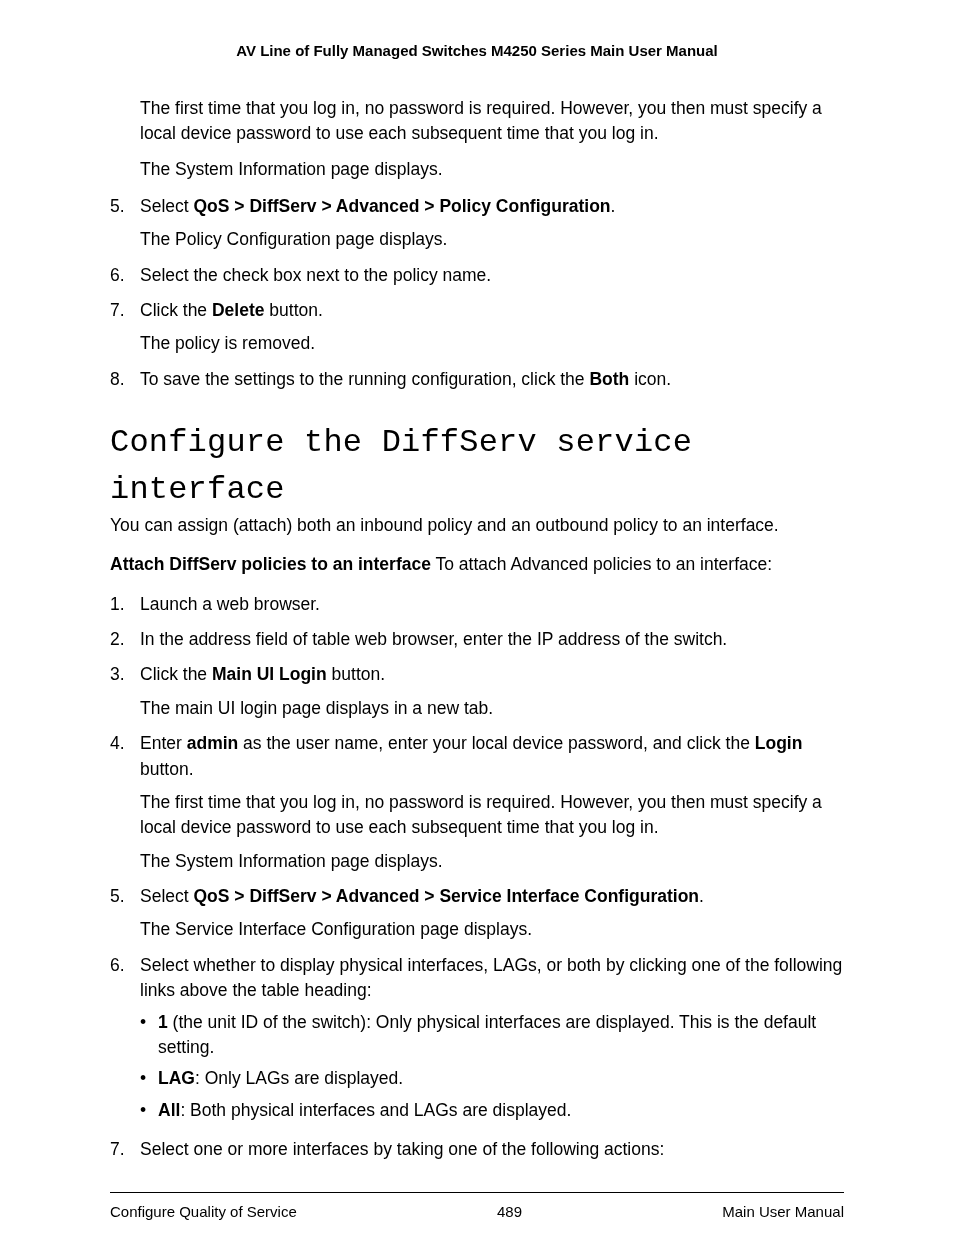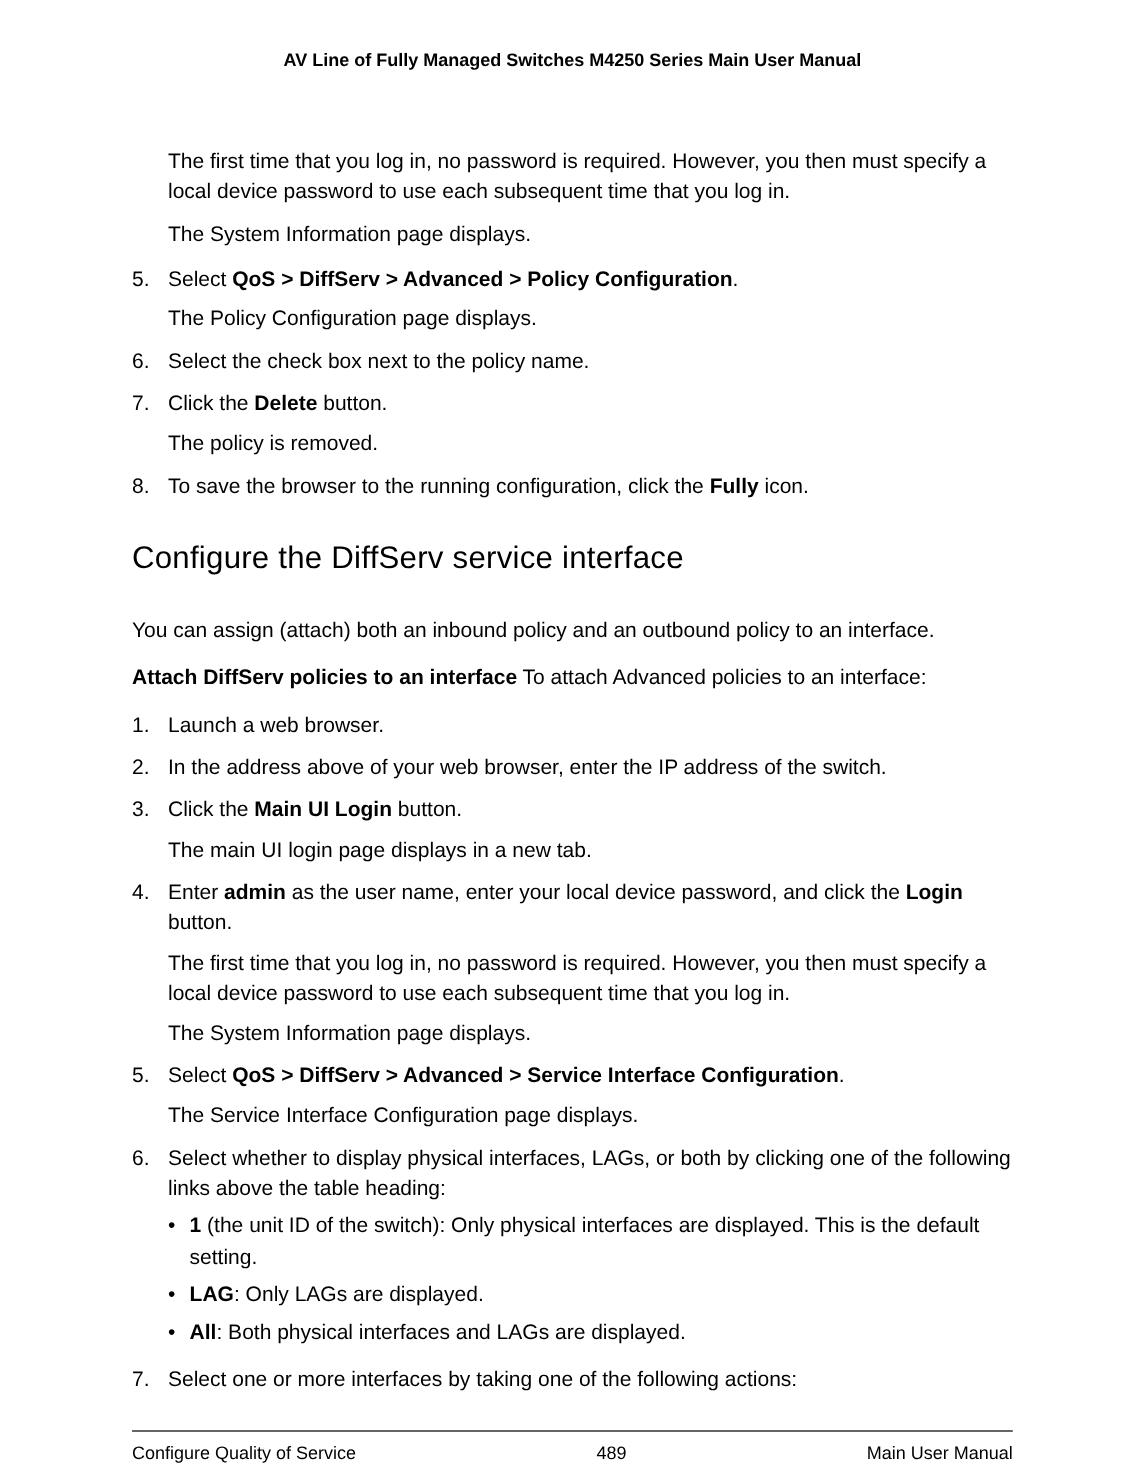--- a/index.html
+++ b/index.html
@@ -15,29 +15,29 @@
     width: 954px;
     min-height: 1235px;
     padding: 40px 110px 20px 110px;
     box-sizing: border-box;
     position: relative;
   }
   .header {
     text-align: center;
     font-weight: bold;
     font-size: 15px;
-    margin-bottom: 60px;
+    margin-bottom: 34px;
   }
   .indent-block { margin-left: 30px; margin-bottom: 12px; }
   .step { display: flex; margin-bottom: 10px; }
   .step-num { width: 30px; flex-shrink: 0; }
   .step-body { flex: 1; }
   .step-body p { margin: 0 0 8px 0; }
   .step-body p:last-child { margin-bottom: 0;}
-  h2.section { font-weight: 300; font-size: 26px; margin: 28px 0 29px 0; letter-spacing: 0.2px; font-family: Liberation Sans, sans-serif;}
+  h2.section { font-weight: 300; font-size: 32px; margin: 28px 0 0 0; letter-spacing: 0.2px; font-family: Liberation Mono, monospace;}
   .intro { margin: 0 0 14px 0; }
   .subhead { font-weight: bold; }
   .bullet { display: flex; margin-left: 30px; margin-bottom: 6px; }
   .bullet-mark { width: 18px; flex-shrink:0; }
   .footer-line { border-top: 1px solid #000; margin-top: 30px; padding-top: 8px;}
   .footer { display: flex; justify-content: space-between; font-size: 15px;}
   b { font-weight: bold; }
 </style>
 </head>
 <body>
@@ -70,41 +70,41 @@
     <div class="step-num">7.</div>
     <div class="step-body">
       <p><span>Click the </span><b>Delete</b><span> button.</span></p>
       <p>The policy is removed.</p>
     </div>
   </div>
 
   <div class="step">
     <div class="step-num">8.</div>
     <div class="step-body">
-        <p><span>To save the browser to the running configuration, click the </span><b>Fully</b><span> icon.</span></p>
+        <p><span>To save the settings to the running configuration, click the </span><b>Both</b><span> icon.</span></p>
       </div>
   </div>
 
   <h2 class="section">Configure the DiffServ service interface</h2>
 
   <p class="intro">You can assign (attach) both an inbound policy and an outbound policy to an interface.</p>
 
   <p class="intro"><span class="subhead">Attach DiffServ policies to an interface</span><span> To attach Advanced policies to an interface:</span></p>
 
   <div class="step">
     <div class="step-num">1.</div>
     <div class="step-body">
         <p>Launch a web browser.</p>
       </div>
   </div>
 
   <div class="step">
     <div class="step-num">2.</div>
     <div class="step-body">
-      <p>In the address above of your web browser, enter the IP address of the switch.</p>
+      <p>In the address field of table web browser, enter the IP address of the switch.</p>
     </div>
   </div>
 
   <div class="step">
     <div class="step-num">3.</div>
     <div class="step-body">
       <p><span>Click the </span><b>Main UI Login</b><span> button.</span></p>
       <p>The main UI login page displays in a new tab.</p>
     </div>
   </div>

